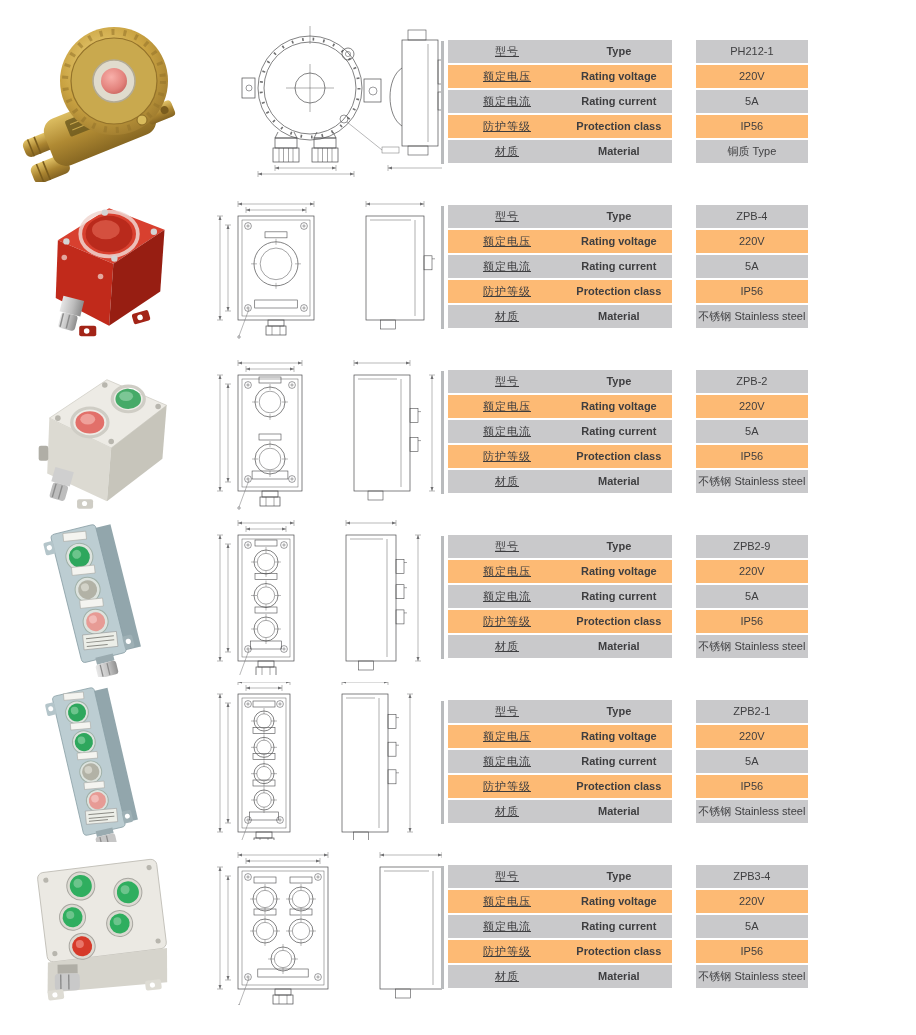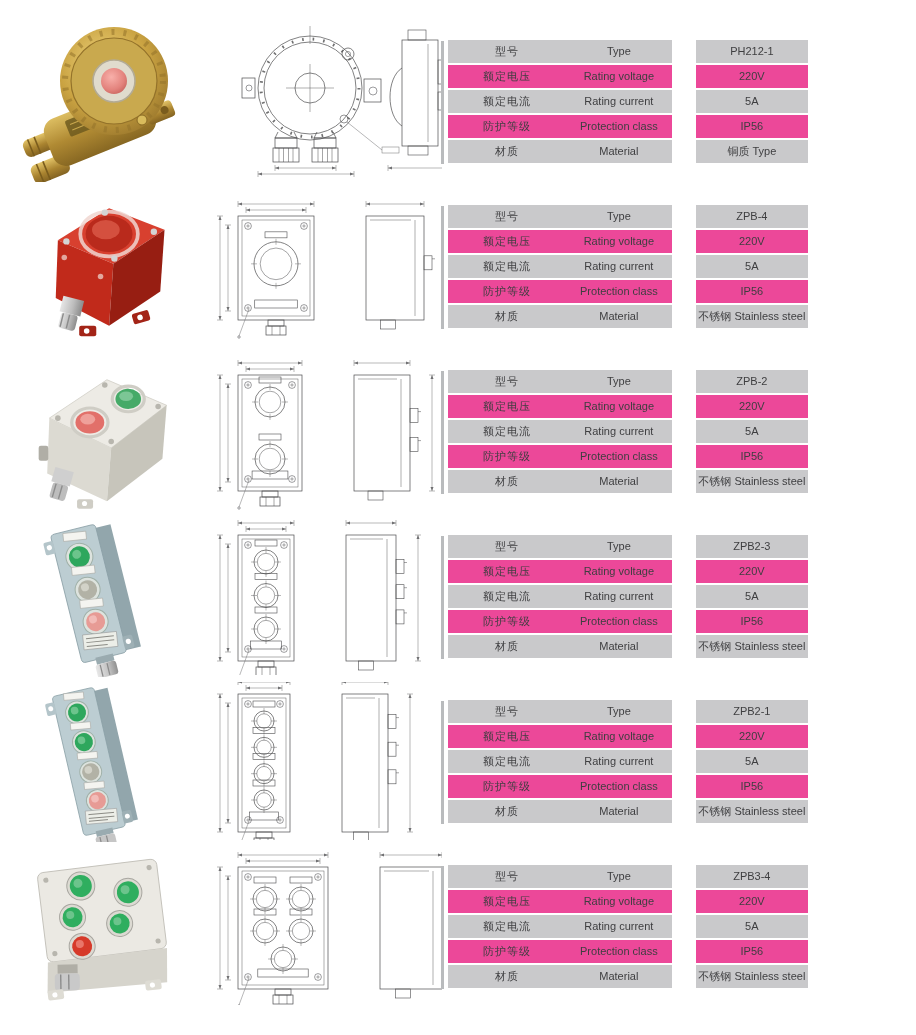--- a/index.html
+++ b/index.html
@@ -7,25 +7,25 @@
   #page{position:relative;width:916px;height:1035px;background:#fff;overflow:hidden;}
   .product-row{position:absolute;left:0;width:916px;height:165px;}
   .photo-zone{position:absolute;left:22px;top:2px;width:172px;height:160px;}
   .photo-zone svg{width:100%;height:100%;}
   .drawing-zone{position:absolute;left:192px;top:2px;width:250px;height:158px;}
   .drawing-zone svg{width:100%;height:100%;}
   .spec-bar{position:absolute;left:441px;top:21px;width:3px;height:123px;background:#b9bbbd;}
   .spec-table{position:absolute;left:448px;top:20px;width:360px;}
   .spec-row{display:flex;height:23px;margin-bottom:2px;font-size:11px;color:#3e3e40;}
   .spec-row.dark .cell{background:#c9c9cb;}
-  .spec-row.light .cell{background:#ec4899;}
+  .spec-row.light .cell{background:#fdba74;}
   .cell{height:23px;}
   .cell.labels{width:237px;display:flex;margin-right:4px;}
-  .cell.labels .zh{width:118px;text-align:center;line-height:23px;letter-spacing:1px;}
-  .cell.labels .en{flex:1;text-align:center;line-height:23px;}
+  .cell.labels .zh{width:118px;text-align:center;line-height:23px;letter-spacing:1px;text-decoration:underline;}
+  .cell.labels .en{flex:1;text-align:center;line-height:23px;font-weight:bold;}
   .cell.value{width:119px;text-align:center;line-height:23px;margin-left:20px;}
 </style>
 </head>
 <body>
 
 <div id="page">
 
   <div class="product-row" style="top:20px">
     <div class="photo-zone">
       <svg viewBox="0 0 172 158">
@@ -590,21 +590,21 @@
           <path d="M226,144 l-1.5,-4 l3,0 z" fill="#707072"></path>
         </svg>
     </div>
     <div class="spec-bar"></div>
     <div class="spec-table">
         <div class="spec-row dark">
           <div class="cell labels">
             <span class="zh">型号</span>
             <span class="en">Type</span>
           </div>
-          <div class="cell value">ZPB2-3</div>
+          <div class="cell value">ZPB2-9</div>
         </div>
         <div class="spec-row light">
           <div class="cell labels">
             <span class="zh">额定电压</span>
             <span class="en">Rating voltage</span>
           </div>
           <div class="cell value">220V</div>
         </div>
         <div class="spec-row dark">
           <div class="cell labels">

